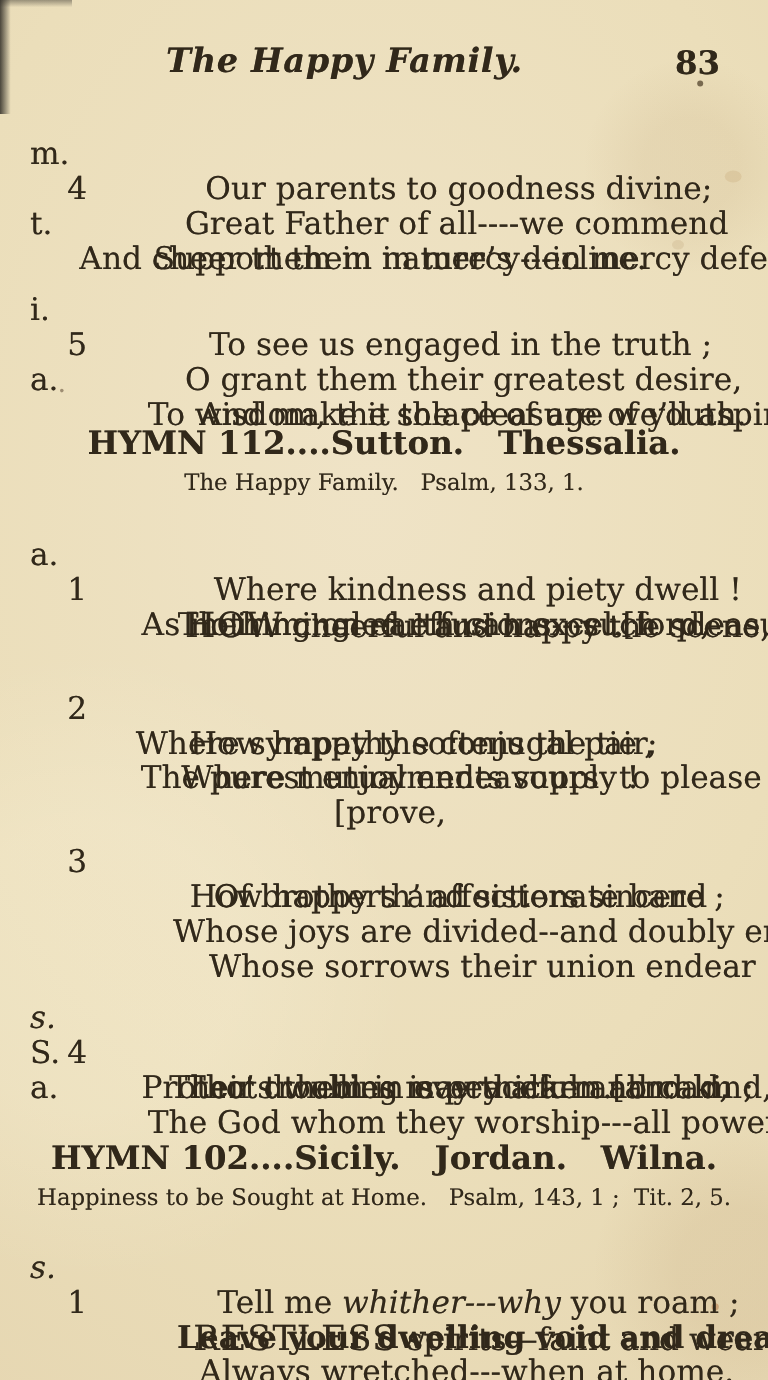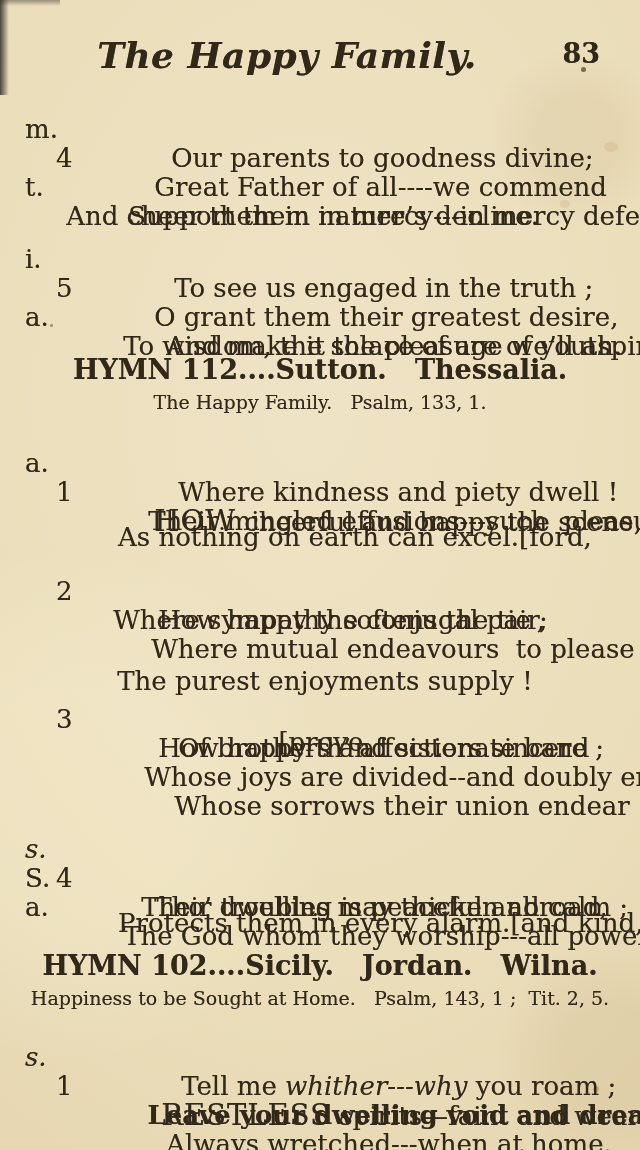--- a/index.html
+++ b/index.html
@@ -32,40 +32,40 @@
   .spot{position:absolute;border-radius:50%;}
   .spot-a{left:581px;top:67px;width:5px;height:5px;background:rgba(60,45,25,0.65);}
   .spot-b{left:604px;top:142px;width:14px;height:10px;background:rgba(170,120,60,0.14);}
   .spot-c{left:593px;top:1086px;width:6px;height:6px;background:rgba(170,95,45,0.40);}
   .spot-d{left:50px;top:324px;width:3px;height:3px;background:rgba(80,60,40,0.50);}
   .spot-e{left:560px;top:200px;width:10px;height:8px;background:rgba(150,110,55,0.12);}
 
   .runhead{
     position:absolute;top:34px;left:4px;right:0;
     text-align:center;padding-right:70px;
-    font-size:36px;font-style:italic;font-weight:bold;
+    font-size:28px;font-style:italic;font-weight:bold;
     letter-spacing:0.5px;
     text-shadow:0 0 0.5px rgba(49,40,26,0.6);
   }
   .pagenum{
     position:absolute;top:38px;right:40px;
     font-size:27px;font-weight:bold;font-style:normal;
     text-shadow:0 0 0.5px rgba(49,40,26,0.6);
   }
   .content{position:absolute;top:82px;left:0;right:0;}
   .vline{
     position:relative;
     height:29px;line-height:29px;
     font-size:26px;white-space:pre;
     text-shadow:0 0 0.5px rgba(49,40,26,0.55);
   }
   .marker{position:absolute;left:25px;}
   .marker.it{font-style:italic;}
   .vnum{position:absolute;left:56px;}
-  .txt{display:inline;margin-top:32px;}
+  .txt{display:inline;}
   .lead{font-size:29px;line-height:29px;letter-spacing:1px;text-align:center;}
   .tailline{display:flex;justify-content:space-between;align-items:center;}
   .it{font-style:italic;}
   .hymn-title{
     text-align:center;font-size:27px;font-weight:bold;
     line-height:36px;height:36px;white-space:pre;
     text-shadow:0 0 0.5px rgba(49,40,26,0.6);
   }
   .hymn-sub{
     text-align:center;font-size:19px;line-height:24px;height:24px;white-space:pre;

